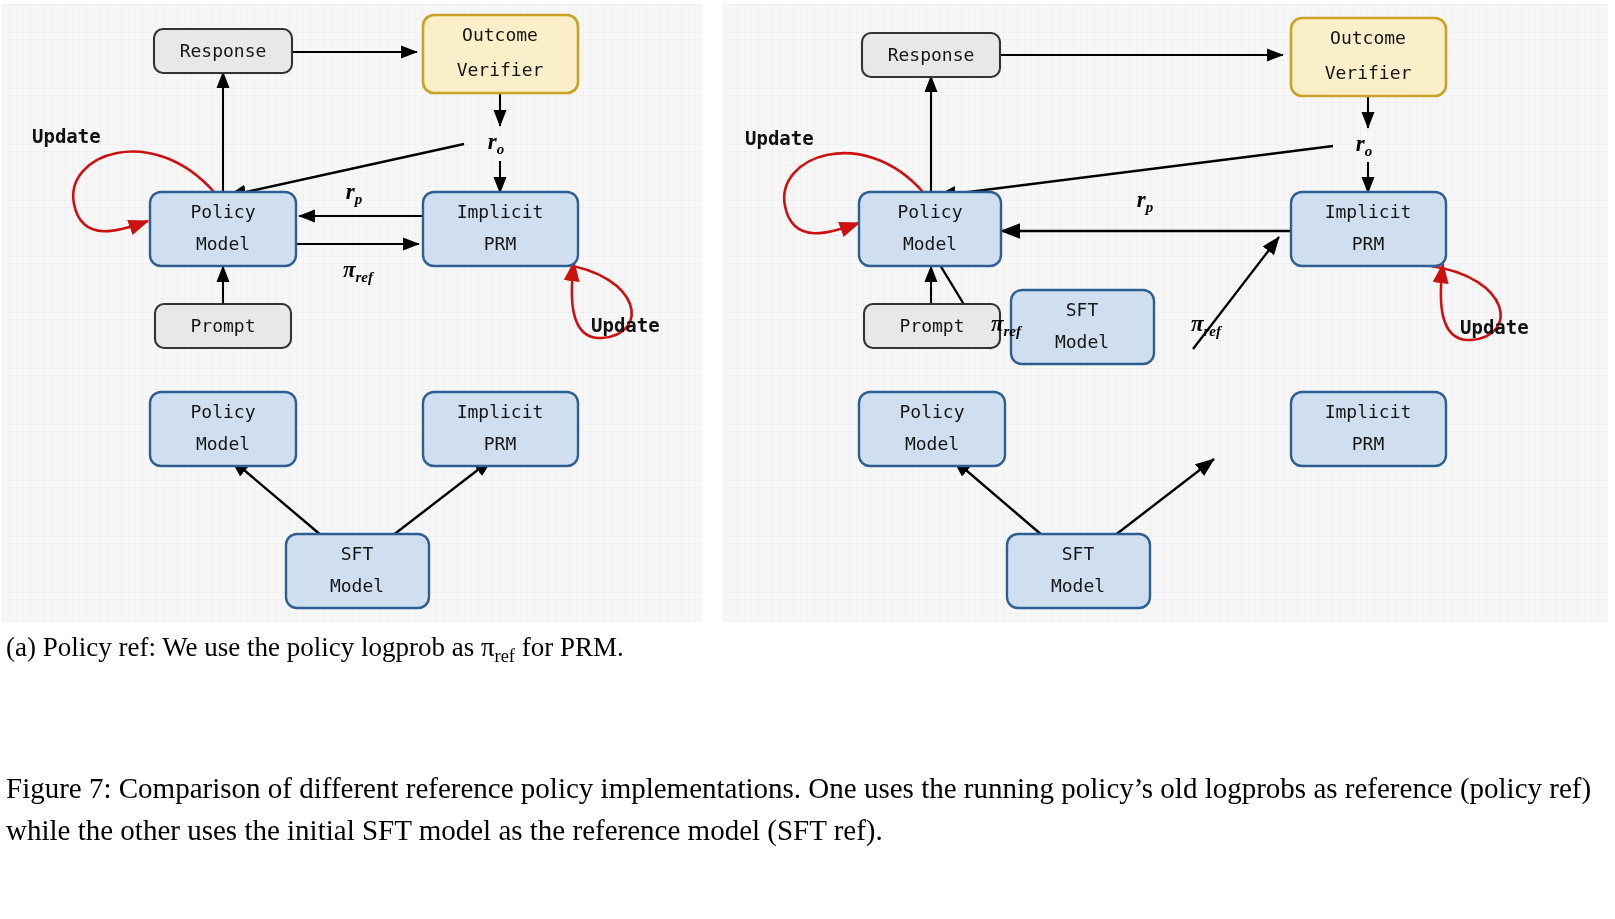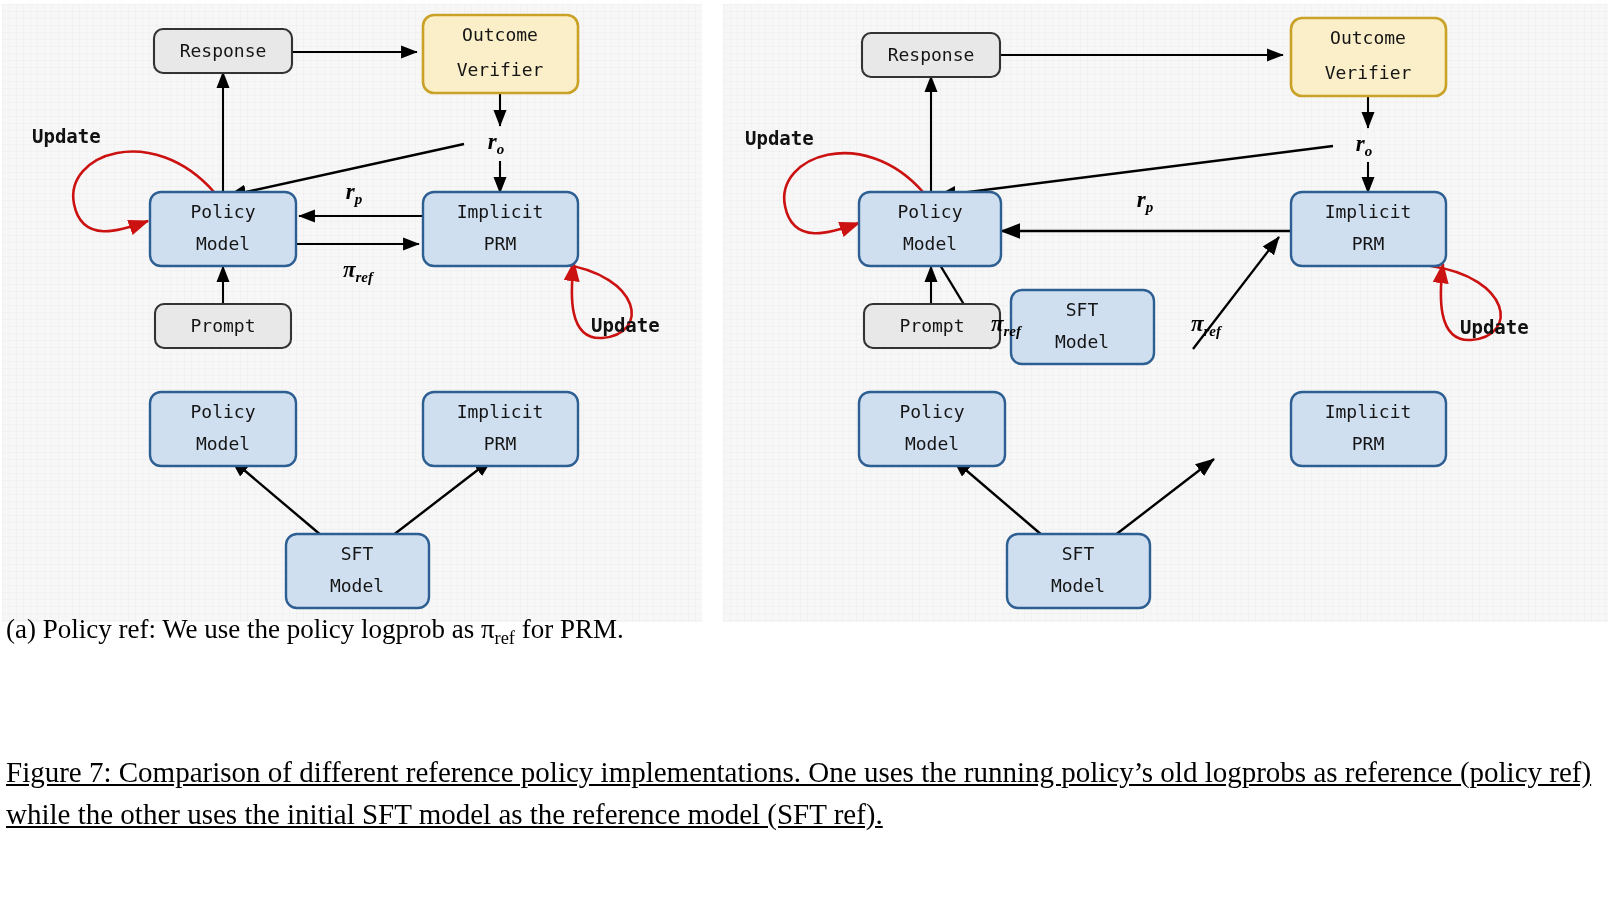--- a/index.html
+++ b/index.html
@@ -46,35 +46,34 @@
     font-size:23px;fill:#000;
     text-anchor:middle;dominant-baseline:middle;
   }
   .edge-label-math .sub{font-size:15px;}
   .update-label{
     font-family:"DejaVu Sans Mono","Liberation Mono",monospace;
     font-weight:bold;font-size:19px;fill:#111;
     dominant-baseline:middle;
   }
 
-  .cap-row{position:absolute;top:612px;left:0;width:1615px;height:96px;}
+  .cap-row{position:absolute;top:630px;left:0;width:1615px;height:96px;}
   .subcap{
     position:absolute;top:0;
     font-family:"Liberation Serif", serif;
     font-size:27px;line-height:1.32;color:#000;
   }
   #subcap-a{left:6px;width:700px;}
   #subcap-b{left:723px;width:760px;}
 
   .maincap{
-    position:absolute;left:6px;top:752px;width:1600px;
+    position:absolute;left:6px;top:768px;width:1600px;
     font-family:"Liberation Serif", serif;
     font-size:29px;line-height:1.44;color:#000;
     text-align:left;
-    text-decoration:underline;
   }
   .pi-ref{font-style:normal;}
   .pi-ref sub{font-size:0.68em;}
 </style>
 </head>
 <body>
 
 <div class="figure-wrap">
 
   <div class="panels">

